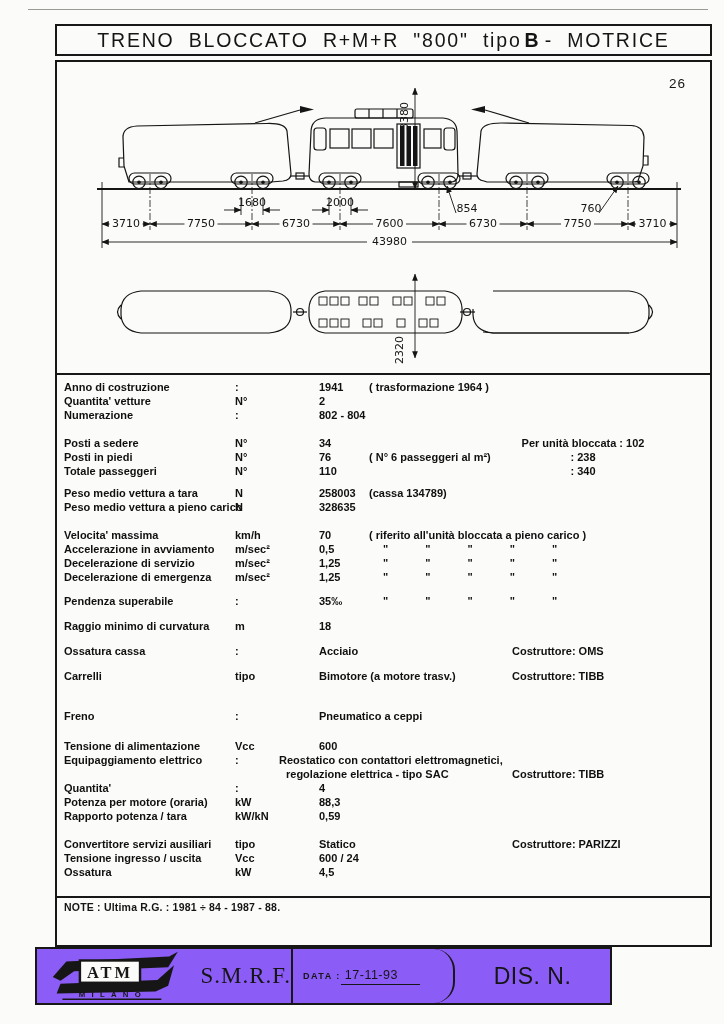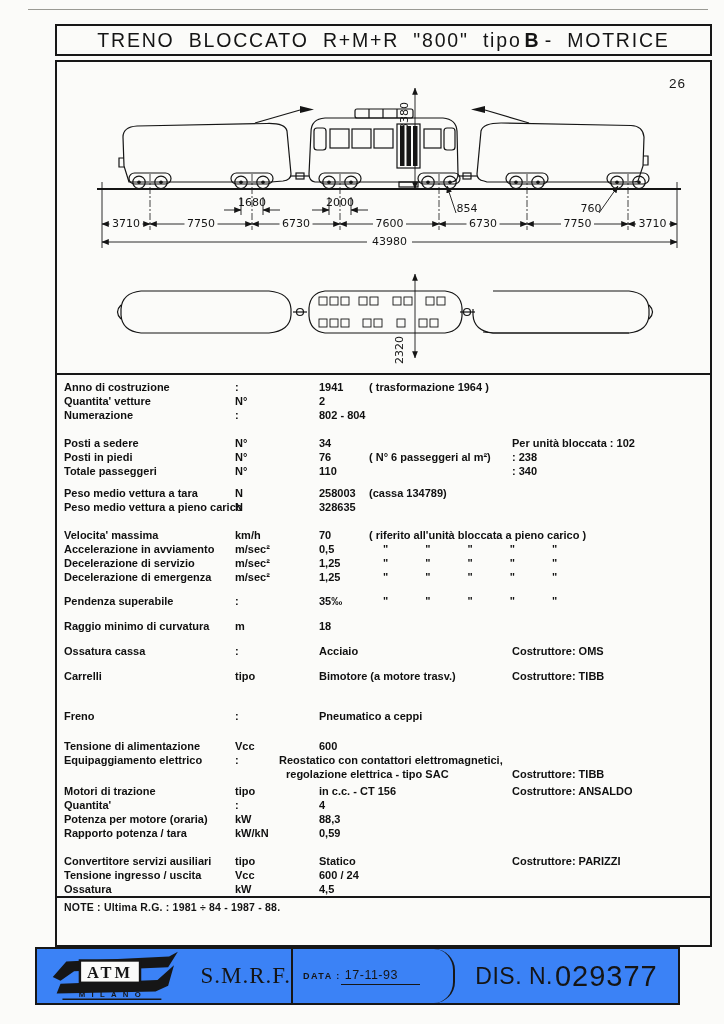--- a/index.html
+++ b/index.html
@@ -21,31 +21,31 @@
   svg.drawing{position:absolute;left:0;top:0;}
   
   .spec{position:absolute;left:0;right:0;top:312px;padding-top:6px;
         font-size:11px;font-weight:bold;line-height:14px;color:#101010;}
   .trow{height:14px;position:relative;white-space:nowrap;padding-left:7px;}
   .c-label{display:inline-block;width:171px;vertical-align:top;}
   .c-unit{display:inline-block;width:84px;vertical-align:top;}
   .c-val{display:inline-block;min-width:44px;vertical-align:top;}
   .c-note{display:inline-block;margin-left:6px;vertical-align:top;}
   .c-right{position:absolute;left:455px;top:0;}
-  .ra .c-right{width:142px;text-align:left;}
+  .ra .c-right{width:142px;text-align:center;}
   .dit .c-note{margin-left:20px;word-spacing:34px;}
   .vshift .c-val{margin-left:-40px;}
   .vshift2 .c-val{margin-left:-33px;}
   .g3{margin-top:3px}.g8{margin-top:8px}.g10{margin-top:10px}.g11{margin-top:11px}
   .g14{margin-top:14px}.g16{margin-top:16px}.g26{margin-top:26px}
   
   .note-row{position:absolute;left:7px;top:839px;font-size:10.5px;font-weight:bold;letter-spacing:.2px;}
   
-  .footer{position:absolute;left:35px;top:947px;width:645px;height:58px;box-sizing:border-box;
-          border:2px solid #171717;display:flex;align-items:stretch;background:#3b82f6;}
+  .footer{position:absolute;left:35px;top:947px;width:577px;height:58px;box-sizing:border-box;
+          border:2px solid #171717;display:flex;align-items:stretch;background:#8b5cf6;}
   .fcell{display:flex;align-items:center;box-sizing:border-box;}
   .f1{width:256px;border-right:2px solid #171717;}
   .f2{width:162px;border-right:2px solid #171717;padding-left:10px;border-radius:21px;}
   .f3{flex:1;justify-content:center;border-radius:15px;}
   .org{font-family:"Liberation Serif", serif;font-size:23px;letter-spacing:1px;margin-left:10px;}
   .dlabel{font-size:9px;font-weight:bold;letter-spacing:1.5px;}
   .dvalue{font-size:12.5px;font-weight:normal;padding:0 22px 2px 4px;
           border-bottom:1.6px solid #171717;letter-spacing:.5px;}
   .dislabel{font-size:23px;letter-spacing:.5px;}
   .disnum{font-size:29px;letter-spacing:1px;margin-left:2px;}
@@ -252,21 +252,20 @@
     <div class="trow dit"><span class="c-label">Decelerazione di servizio</span><span class="c-unit">m/sec²</span><span class="c-val">1,25</span><span class="c-note">" " " " "</span></div>
     <div class="trow dit"><span class="c-label">Decelerazione di emergenza</span><span class="c-unit">m/sec²</span><span class="c-val">1,25</span><span class="c-note">" " " " "</span></div>
     <div class="trow g10 dit"><span class="c-label">Pendenza superabile</span><span class="c-unit">:</span><span class="c-val">35‰</span><span class="c-note">" " " " "</span></div>
     <div class="trow g11"><span class="c-label">Raggio minimo di curvatura</span><span class="c-unit">m</span><span class="c-val">18</span></div>
     <div class="trow g11"><span class="c-label">Ossatura cassa</span><span class="c-unit">:</span><span class="c-val">Acciaio</span><span class="c-right">Costruttore: OMS</span></div>
     <div class="trow g11"><span class="c-label">Carrelli</span><span class="c-unit">tipo</span><span class="c-val">Bimotore (a motore trasv.)</span><span class="c-right">Costruttore: TIBB</span></div>
     <div class="trow g26"><span class="c-label">Freno</span><span class="c-unit">:</span><span class="c-val">Pneumatico a ceppi</span></div>
     <div class="trow g16"><span class="c-label">Tensione di alimentazione</span><span class="c-unit">Vcc</span><span class="c-val">600</span></div>
     <div class="trow vshift"><span class="c-label">Equipaggiamento elettrico</span><span class="c-unit">:</span><span class="c-val">Reostatico con contattori elettromagnetici,</span></div>
     <div class="trow vshift2"><span class="c-label"></span><span class="c-unit"></span><span class="c-val">regolazione elettrica - tipo SAC</span><span class="c-right">Costruttore: TIBB</span></div>
-    <div class="trow g3"><span class="c-label">Motori di trazione</span><span class="c-unit">tipo</span><span class="c-val">in c.c. - CT 156</span><span class="c-right">Costruttore: ANSALDO</span></div>
     <div class="trow"><span class="c-label">Quantita'</span><span class="c-unit">:</span><span class="c-val">4</span></div>
     <div class="trow"><span class="c-label">Potenza per motore (oraria)</span><span class="c-unit">kW</span><span class="c-val">88,3</span></div>
     <div class="trow"><span class="c-label">Rapporto potenza / tara</span><span class="c-unit">kW/kN</span><span class="c-val">0,59</span></div>
     <div class="trow g14"><span class="c-label">Convertitore servizi ausiliari</span><span class="c-unit">tipo</span><span class="c-val">Statico</span><span class="c-right">Costruttore: PARIZZI</span></div>
     <div class="trow"><span class="c-label">Tensione ingresso / uscita</span><span class="c-unit">Vcc</span><span class="c-val">600 / 24</span></div>
     <div class="trow"><span class="c-label">Ossatura</span><span class="c-unit">kW</span><span class="c-val">4,5</span></div>
   </div>
 
   <div class="divider2"></div>
   <div class="note-row">NOTE : Ultima R.G. : 1981 ÷ 84 - 1987 - 88.</div>
@@ -283,15 +282,14 @@
       <line x1="18" y1="49" x2="120" y2="49" stroke="#161616" stroke-width="1.5"></line>
     </svg>
     <span class="org">S.M.R.F.</span>
   </div>
   <div class="fcell f2">
     <span class="dlabel">DATA :</span>
     <span class="dvalue">17-11-93</span>
   </div>
   <div class="fcell f3">
     <span class="dislabel">DIS. N.</span>
-    <span class="disnum">029377</span>
   </div>
 </div>
 
 </body></html>

